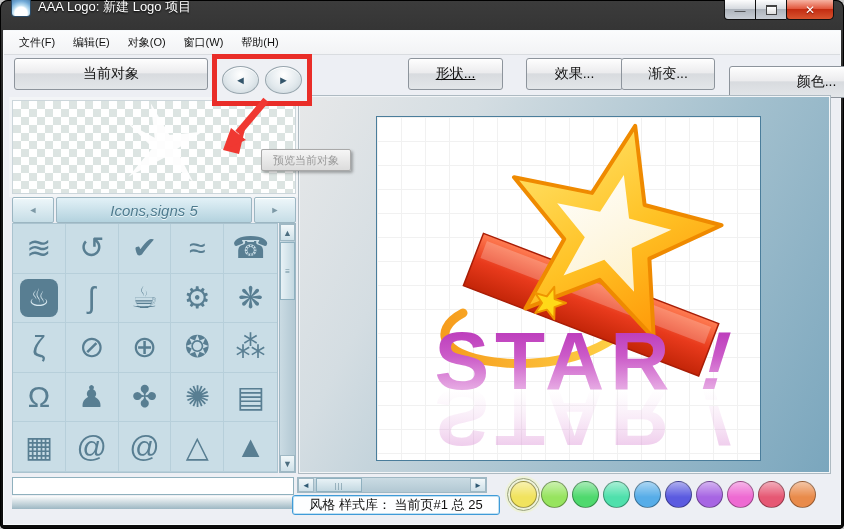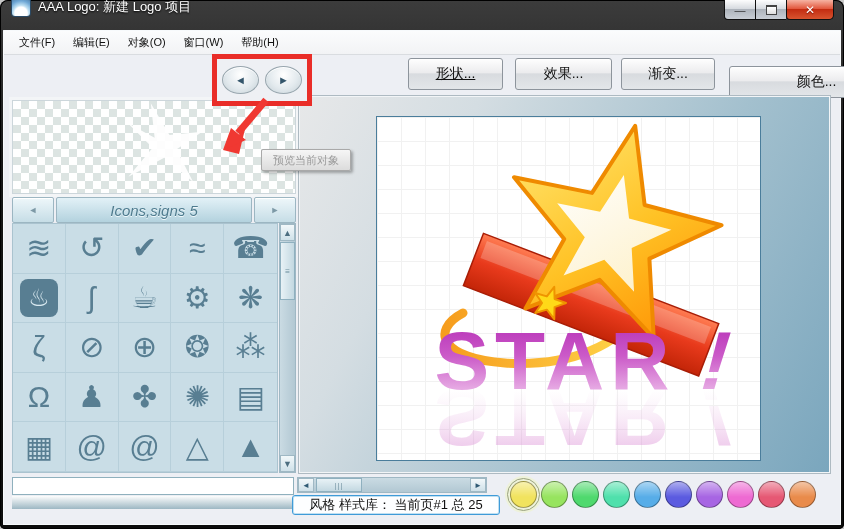--- a/index.html
+++ b/index.html
@@ -113,34 +113,37 @@
   <div class="client">
 
     <div class="menubar">
         <div class="menu-item">文件(F)</div>
         <div class="menu-item">编辑(E)</div>
         <div class="menu-item">对象(O)</div>
         <div class="menu-item">窗口(W)</div>
         <div class="menu-item">帮助(H)</div>
       </div>
 
+    <div class="btn" style="left:11px;top:28px;width:192px;">
+      <span>当前对象</span>
+    </div>
 
     <div class="nav-highlight">
       <div class="oval-btn">
           <span>◄</span>
         </div>
       <div class="oval-btn">
           <span>►</span>
         </div>
     </div>
 
     <div class="btn" style="left:405px;top:28px;width:93px;text-decoration:underline;">
         <span>形状...</span>
       </div>
-    <div class="btn" style="left:512px;top:28px;width:95px;">
+    <div class="btn" style="left:523px;top:28px;width:95px;">
         <span>效果...</span>
       </div>
     <div class="btn" style="left:618px;top:28px;width:92px;">
         <span>渐变...</span>
       </div>
     <div class="btn" style="left:726px;top:36px;width:93px;padding-left:40px;">
         <span>颜色...</span>
       </div>
 
     <div class="preview">

